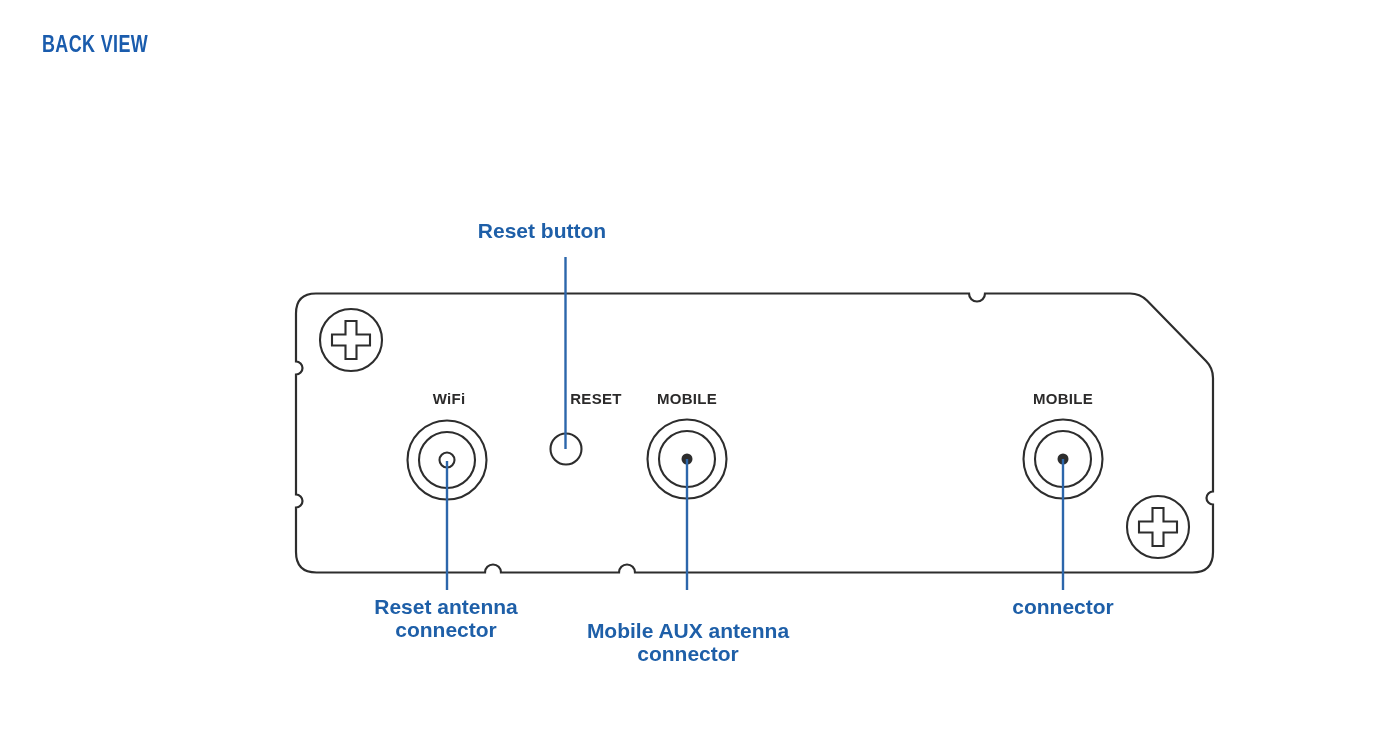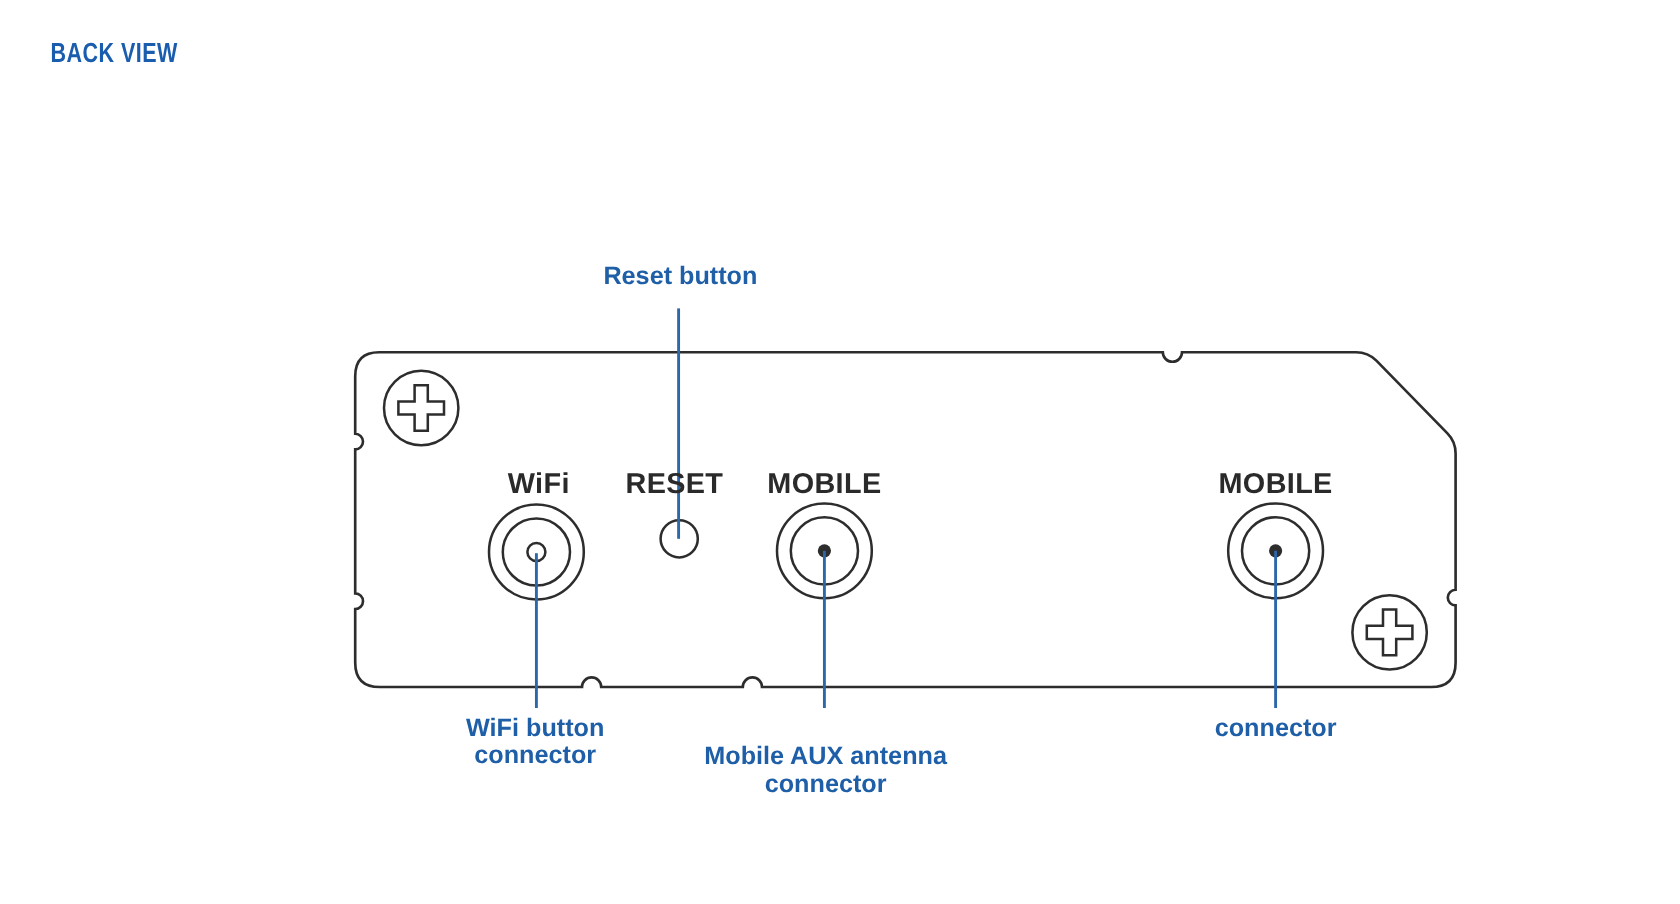--- a/index.html
+++ b/index.html
@@ -16,21 +16,21 @@
          font-family:"Liberation Sans",sans-serif;}
   .title{position:absolute;left:42px;top:31px;font-size:23px;font-weight:bold;
          color:var(--title-blue);transform:scaleX(.78);transform-origin:0 50%;
          letter-spacing:0.5px;white-space:nowrap;}
   svg{position:absolute;left:0;top:0;}
   .panel{fill:none;stroke:var(--outline-dark);stroke-width:2.2;}
   .thin{fill:none;stroke:var(--outline-dark);stroke-width:2.1;}
   .dot{fill:var(--outline-dark);stroke:none;}
   .leader{stroke:var(--leader-blue);stroke-width:2.4;}
   .port-label{position:absolute;top:390px;transform:translateX(-50%);
-              font-size:24px;font-weight:bold;color:var(--label-dark);
+              font-size:15px;font-weight:bold;color:var(--label-dark);
               letter-spacing:.3px;white-space:nowrap;}
   .callout{position:absolute;transform:translateX(-50%);text-align:center;
            font-size:21px;font-weight:bold;color:var(--callout-blue);
            line-height:23px;white-space:nowrap;}
   .callout span{display:block;}
 </style>
 </head>
 <body>
 
 <div class="stage">
@@ -96,28 +96,28 @@
       <circle class="dot" cx="1063" cy="459" r="5.5"></circle>
     </g>
 
     <line class="leader" x1="565.5" y1="257" x2="565.5" y2="449"></line>
     <line class="leader" x1="447" y1="461" x2="447" y2="590"></line>
     <line class="leader" x1="687" y1="459" x2="687" y2="590"></line>
     <line class="leader" x1="1063" y1="459" x2="1063" y2="590"></line>
   </svg>
 
   <div class="port-label" style="left:449px">WiFi</div>
-  <div class="port-label" style="left:562px">RESET</div>
+  <div class="port-label" style="left:596px">RESET</div>
   <div class="port-label" style="left:687px">MOBILE</div>
   <div class="port-label" style="left:1063px">MOBILE</div>
 
-  <div class="callout" style="left:567px;top:219px">Reset button</div>
+  <div class="callout" style="left:542px;top:219px">Reset button</div>
 
   <div class="callout" style="left:446px;top:595px">
-    <span>WiFi button</span>
+    <span>Reset antenna</span>
     <span>connector</span>
   </div>
 
   <div class="callout" style="left:688px;top:619px">
     <span>Mobile AUX antenna</span>
     <span>connector</span>
   </div>
 
   <div class="callout" style="left:1063px;top:595px">
     <span>connector</span>

